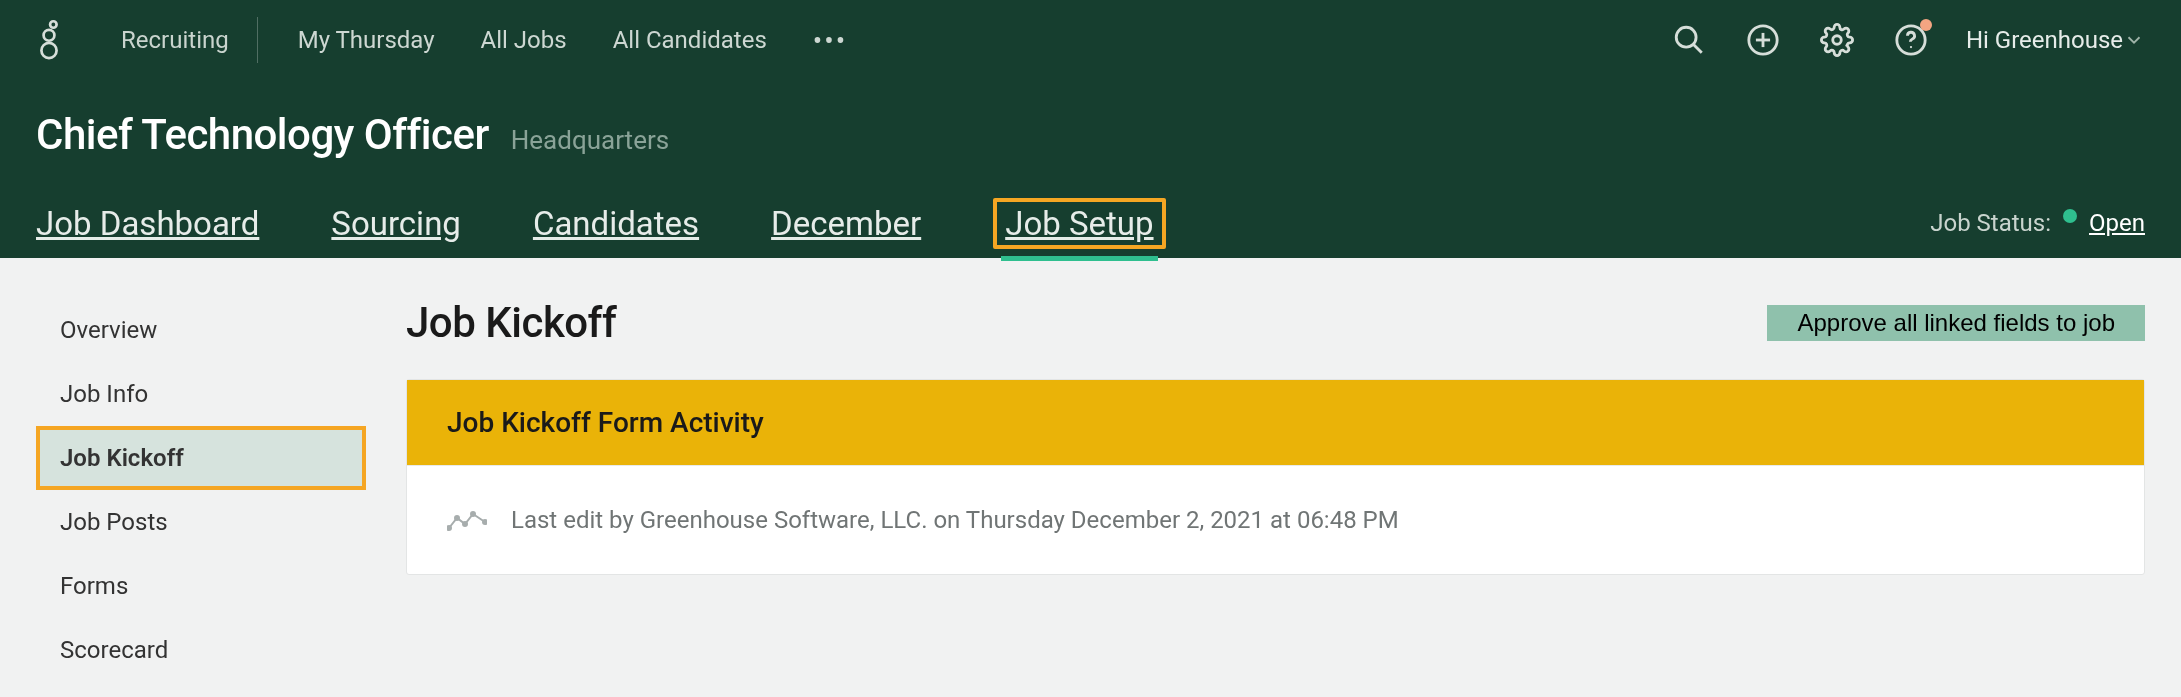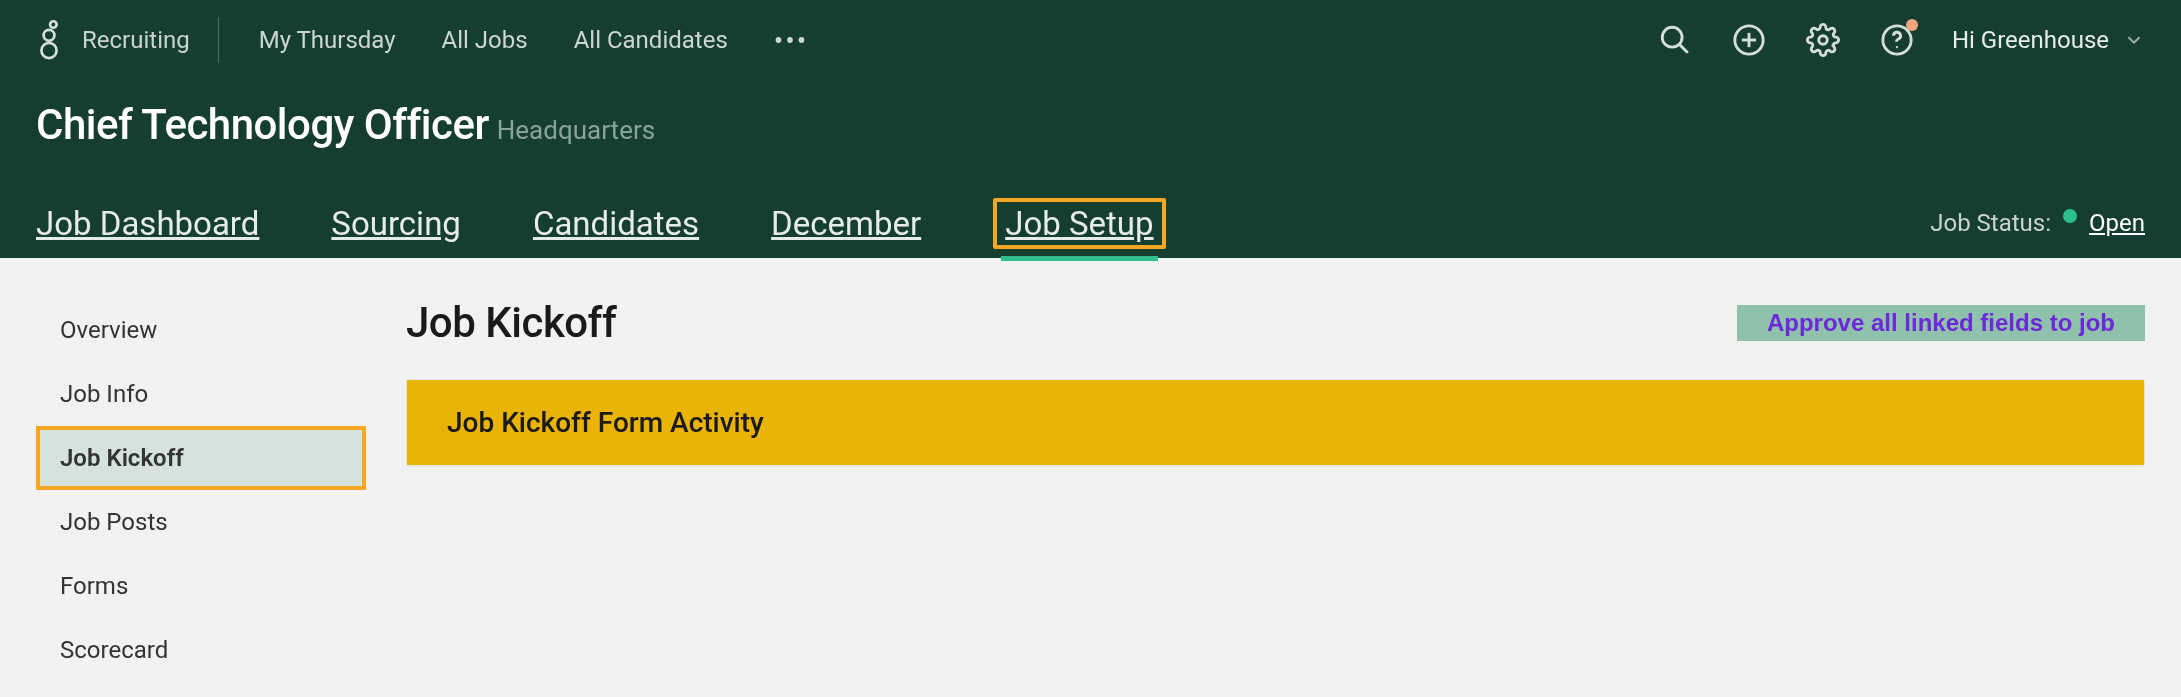--- a/index.html
+++ b/index.html
@@ -30,21 +30,21 @@
   .logo {
     width: 26px; height: 40px;
     display: flex; align-items: center; justify-content: center;
   }
   .brand-section {
     display: flex; align-items: center; gap: 20px;
     padding-right: 28px;
     border-right: 1px solid rgba(255,255,255,0.25);
     height: 46px;
   }
-  .brand-label { font-size: 24px; color: #c9d4ce; }
+  .brand-label { font-size: 24px; color: #c9d4ce; margin-left: 39px; }
   .primary-links {
     display: flex; align-items: center; gap: 46px;
     margin-left: 40px;
     font-size: 24px;
     color: #cdd7d2;
   }
   .primary-links a { color: #cdd7d2; text-decoration: none; cursor: pointer; }
   .more-dots { letter-spacing: 2px; font-size: 28px; cursor: pointer; color:#cdd7d2; }
 
   .topnav-right {
@@ -58,28 +58,28 @@
     color: #d6ded9;
     position: relative;
   }
   .iconbtn svg { width: 34px; height: 34px; }
   .notif-dot {
     position: absolute; top: -2px; right: -2px;
     width: 12px; height: 12px; border-radius: 50%;
     background: #f4a582;
   }
   .greeting {
-    display: flex; align-items: center; gap: 14px;
+    display: flex; align-items: center; 
     font-size: 24px; color: #e6ece9; cursor: pointer;
   }
 
   
   .titlebar {
-    display: flex; align-items: baseline; gap: 8px;
-    margin-top: 20px;
+    display: flex; align-items: baseline; gap: 22px;
+    margin-top: 30px;
   }
   .job-title { font-size: 42px; font-weight: 500; color: #ffffff; letter-spacing: -0.5px;}
   .job-location { font-size: 26px; color: #8aa398; }
 
   
   .subtabs-row {
     margin-top: auto;
     display: flex; align-items: center;
     height: 70px;
   }
@@ -138,23 +138,23 @@
 
   
   .main { flex: 1; }
   .main-head {
     display: flex; align-items: center; justify-content: space-between;
     margin-bottom: 32px;
   }
   .page-title { font-size: 42px; font-weight: 500; color: #1a1a1a; letter-spacing: -0.5px;}
   .approve-btn {
     background: #8fc1ac;
-    color: #6d28d9;
-    font-size: 24px;
-    font-weight: 700;
+    color: #000000;
+    font-size: 24px;
+    font-weight: 400;
     padding: 4px 30px;
     border: none;
     cursor: pointer;
   }
 
   .card {
     background: #ffffff;
     border: 1px solid #e3e5e5;
     border-radius: 3px;
   }
@@ -269,16 +269,27 @@
   </div>
 
   <div class="main">
     <div class="main-head">
       <span class="page-title">Job Kickoff</span>
       <button class="approve-btn">Approve all linked fields to job</button>
     </div>
 
     <div class="card">
       <div class="card-head">Job Kickoff Form Activity</div>
+      <div class="card-body">
+        <svg viewBox="0 0 40 24" fill="none" stroke="currentColor" stroke-width="2">
+          <polyline points="2 20 10 10 18 16 26 6 38 14"></polyline>
+          <circle cx="2" cy="20" r="2" fill="currentColor"></circle>
+          <circle cx="10" cy="10" r="2" fill="currentColor"></circle>
+          <circle cx="18" cy="16" r="2" fill="currentColor"></circle>
+          <circle cx="26" cy="6" r="2" fill="currentColor"></circle>
+          <circle cx="38" cy="14" r="2" fill="currentColor"></circle>
+        </svg>
+        <span>Last edit by Greenhouse Software, LLC. on Thursday December 2, 2021 at 06:48 PM</span>
+      </div>
     </div>
   </div>
 
 </div>
 
 </body></html>

